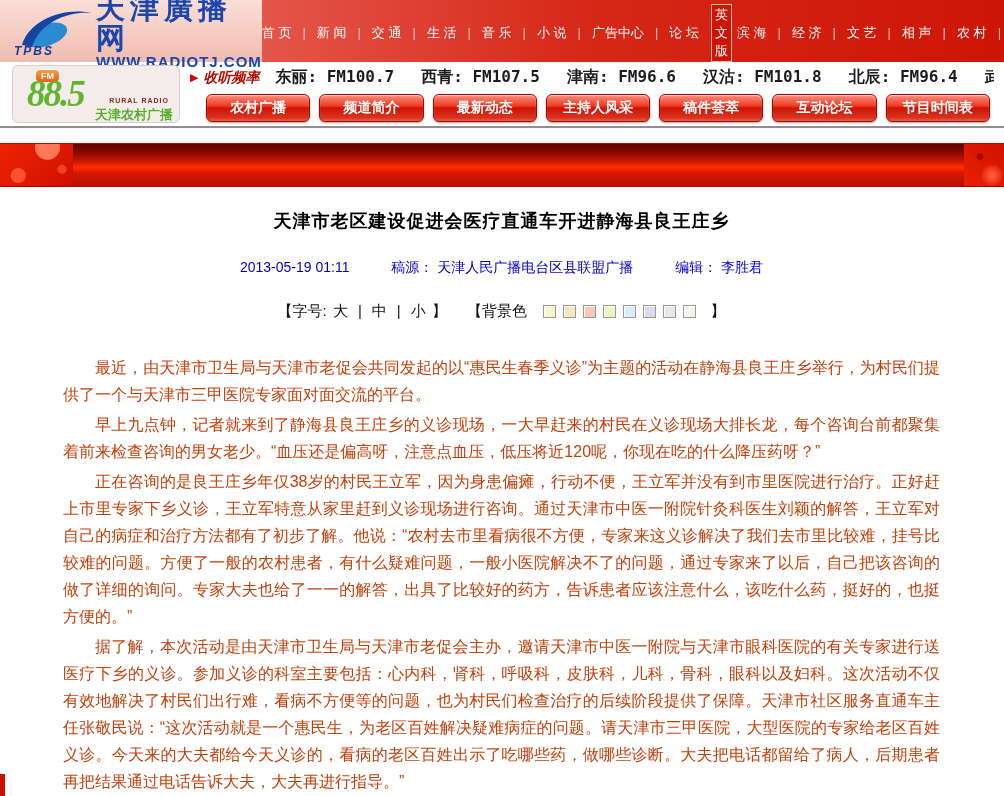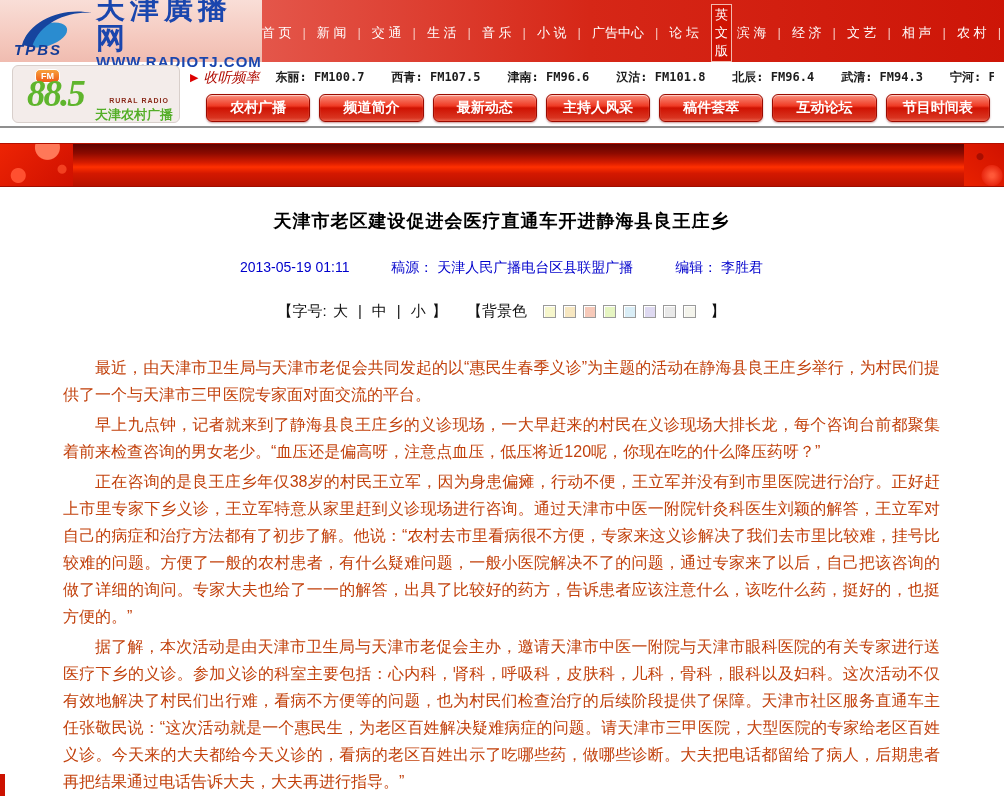--- a/index.html
+++ b/index.html
@@ -6,43 +6,43 @@
   html,body { width:1004px; height:796px; overflow:hidden; background:#fff;
     font-family:"Liberation Sans","DejaVu Sans",sans-serif; }
 
   
   .header { display:flex; height:62px; width:100%; }
   .logo-area { width:372px; height:62px; background:linear-gradient(180deg,#f9ded7 0%,#f4c6bb 70%,#f0bcb0 100%);
     display:flex; align-items:center; padding-left:12px; position:relative; cursor:pointer; }
   .logo-swoosh { width:84px; height:52px; position:relative; }
   .logo-cnname { font-size:29px; font-weight:bold; color:var(--logo_blue,#1a46ae); letter-spacing:5px; line-height:30px; font-family:Liberation Sans, sans-serif; }
   .logo-url { font-size:15px; font-weight:bold; color:var(--logo_blue,#1a46ae); letter-spacing:1px; }
-  .logo-tpbs { position:absolute; left:14px; bottom:4px; font-size:15px; font-style:italic; font-weight:bold; color:#163c96; letter-spacing:2px;margin-top:46px; }
+  .logo-tpbs { position:absolute; left:14px; bottom:4px; font-size:12px; font-style:italic; font-weight:bold; color:#163c96; letter-spacing:2px;margin-top:46px; }
   .top-nav { flex:1; background:linear-gradient(90deg,#e4564a 0%,#d62717 35%,#c90d00 100%);
     display:flex; flex-direction:row; justify-content:space-between; align-items:flex-end; padding-right:46px; gap:5px; }
   .nav-row { display:flex; align-items:center; color:#fff; font-size:13px; }
   .nav-item { color:#fff; cursor:pointer; white-space:nowrap; }
   .nav-item + .nav-item::before { content:"|"; margin:0 11px; color:#f6c4bc; font-weight:normal; }
   .nav-boxed { margin-left:12px; border:1px solid #f2b9ae; background:#cf1404; padding:1px 3px; font-size:13px; color:#fff; cursor:pointer; }
 
   
   .fm-bar { display:flex; height:66px; background:#fff; border-bottom:2px solid #8f8f8f; }
   .fm-logo { width:168px; height:58px; margin:3px 0 0 12px; background:#f3ecea; border:1px solid #d8cfcb; border-radius:6px;
     position:relative; flex:none; cursor:pointer; }
   .fm-badge { position:absolute; left:22px; top:3px; background:linear-gradient(180deg,#f7a13c,#ef5a17); color:#fff; font-size:9px;
     font-weight:bold; padding:1px 5px; border-radius:5px; border:1px solid #fff; }
   .fm-freq { position:absolute; left:14px; top:6px; font-size:37px; font-weight:bold; font-style:italic;
     color:var(--logo_green,#5fb52d); font-family:"Liberation Serif","DejaVu Serif",serif; letter-spacing:-2px; }
   .fm-sub-en { position:absolute; right:10px; top:31px; font-size:7px; font-weight:bold; color:#8a2a1a; letter-spacing:1px; }
   .fm-sub-cn { position:absolute; right:6px; top:40px; font-size:13px; font-weight:bold; color:#55ad28; text-shadow:0 0 1px #fff; }
   .fm-right { flex:1; display:flex; flex-direction:column; padding:3px 10px 0 10px; overflow:hidden; }
   .freq-row { display:flex; align-items:center; height:25px; overflow:hidden; white-space:nowrap; }
   .freq-arrow { color:#d00; font-size:11px; margin-right:5px; }
-  .freq-label { color:#b00a00; font-weight:normal; font-style:italic; font-size:14px; margin-right:16px; }
-  .station-list { display:flex; gap:27px; font-size:12px; font-weight:bold; color:#1c1c1c; overflow:hidden; }
+  .freq-label { color:#b00a00; font-weight:bold; font-style:italic; font-size:14px; margin-right:16px; }
+  .station-list { display:flex; gap:27px; font-size:16px; font-weight:bold; color:#1c1c1c; overflow:hidden; }
   .station-item { white-space:nowrap; font-family:"DejaVu Sans Mono",monospace; }
   .btn-row { display:flex; gap:9px; margin-top:4px; padding-right:4px;padding-left:16px; }
   .fm-btn { flex:1; height:28px; border-radius:6px; border:1px solid #9c0b00; color:#fff; font-weight:bold; font-size:14px;
     background:linear-gradient(180deg,#fa8f7d 0%,#ef3a24 42%,#cf1202 50%,#d93420 88%,#e9604c 100%);
     box-shadow:inset 0 1px 1px rgba(255,255,255,.6), 0 1px 2px rgba(120,0,0,.4);
     display:flex; align-items:center; justify-content:center; cursor:pointer; white-space:nowrap; }
 
   
   .banner { margin-top:15px; height:44px; display:flex; border-top:1px solid #b51000; border-bottom:1px solid #a00d00; }
   .banner-left { width:73px; flex:none; background:

